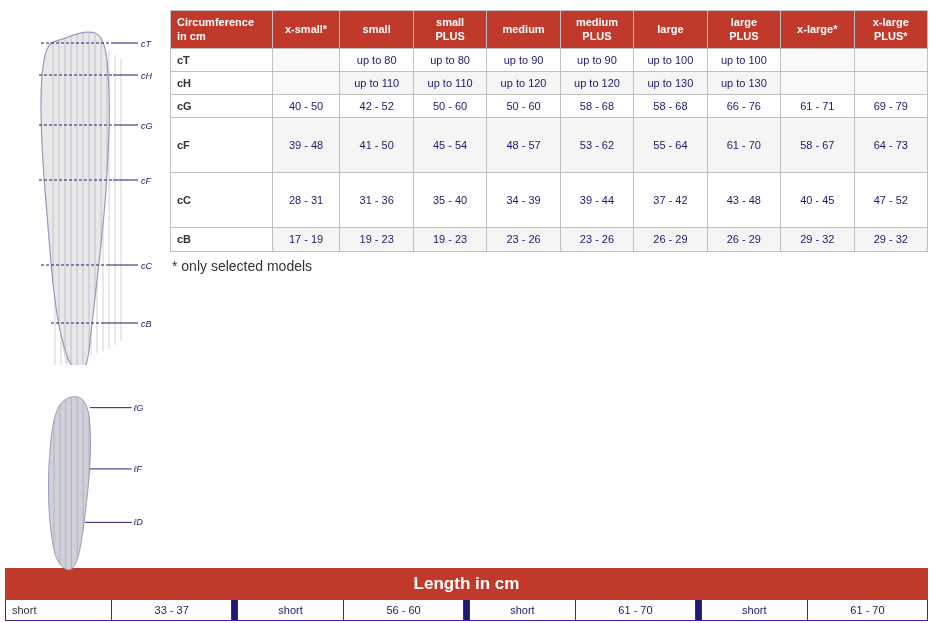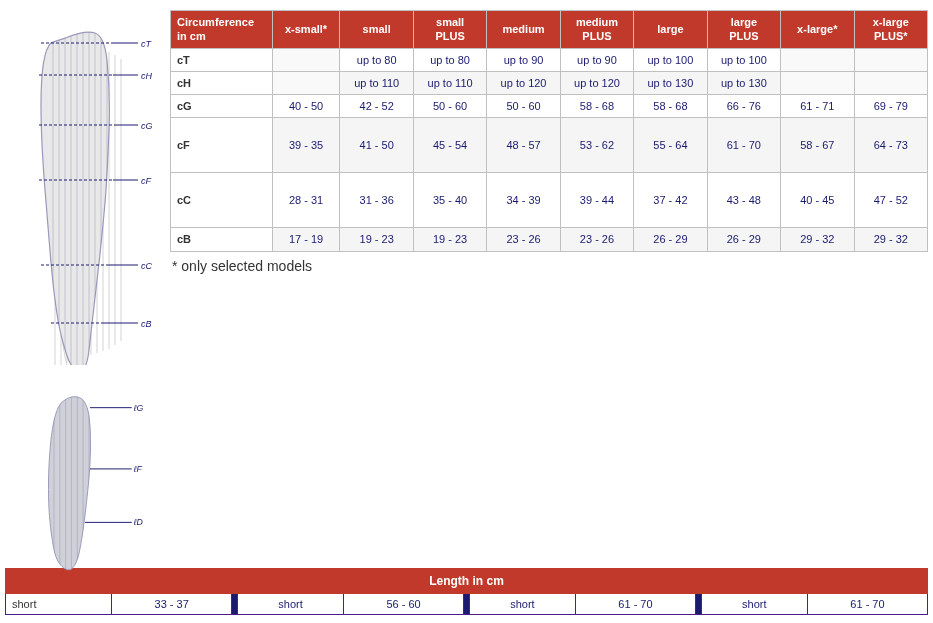--- a/index.html
+++ b/index.html
@@ -108,21 +108,21 @@
     }
     table.length-table {
       border-collapse: collapse;
       width: 100%;
       table-layout: fixed;
     }
     table.length-table th {
       background-color: #c0392b;
       color: #fff;
       font-weight: bold;
-      font-size: 12px;
+      font-size: 17px;
       text-align: center;
       padding: 5px;
       border: 1px solid #c0392b;
     }
     table.length-table td {
       border: 1px solid #4c1d95;
       text-align: center;
       padding: 4px 2px;
       font-size: 11px;
       vertical-align: middle;
@@ -312,21 +312,21 @@
             <td>50 - 60</td>
             <td>58 - 68</td>
             <td>58 - 68</td>
             <td>66 - 76</td>
             <td>61 - 71</td>
             <td>69 - 79</td>
           </tr>
 
           <tr class="tall-row">
             <td class="row-label">cF</td>
-            <td>39 - 35</td>
+            <td>39 - 48</td>
             <td>41 - 50</td>
             <td>45 - 54</td>
             <td>48 - 57</td>
             <td>53 - 62</td>
             <td>55 - 64</td>
             <td>61 - 70</td>
             <td>58 - 67</td>
             <td>64 - 73</td>
           </tr>
 

